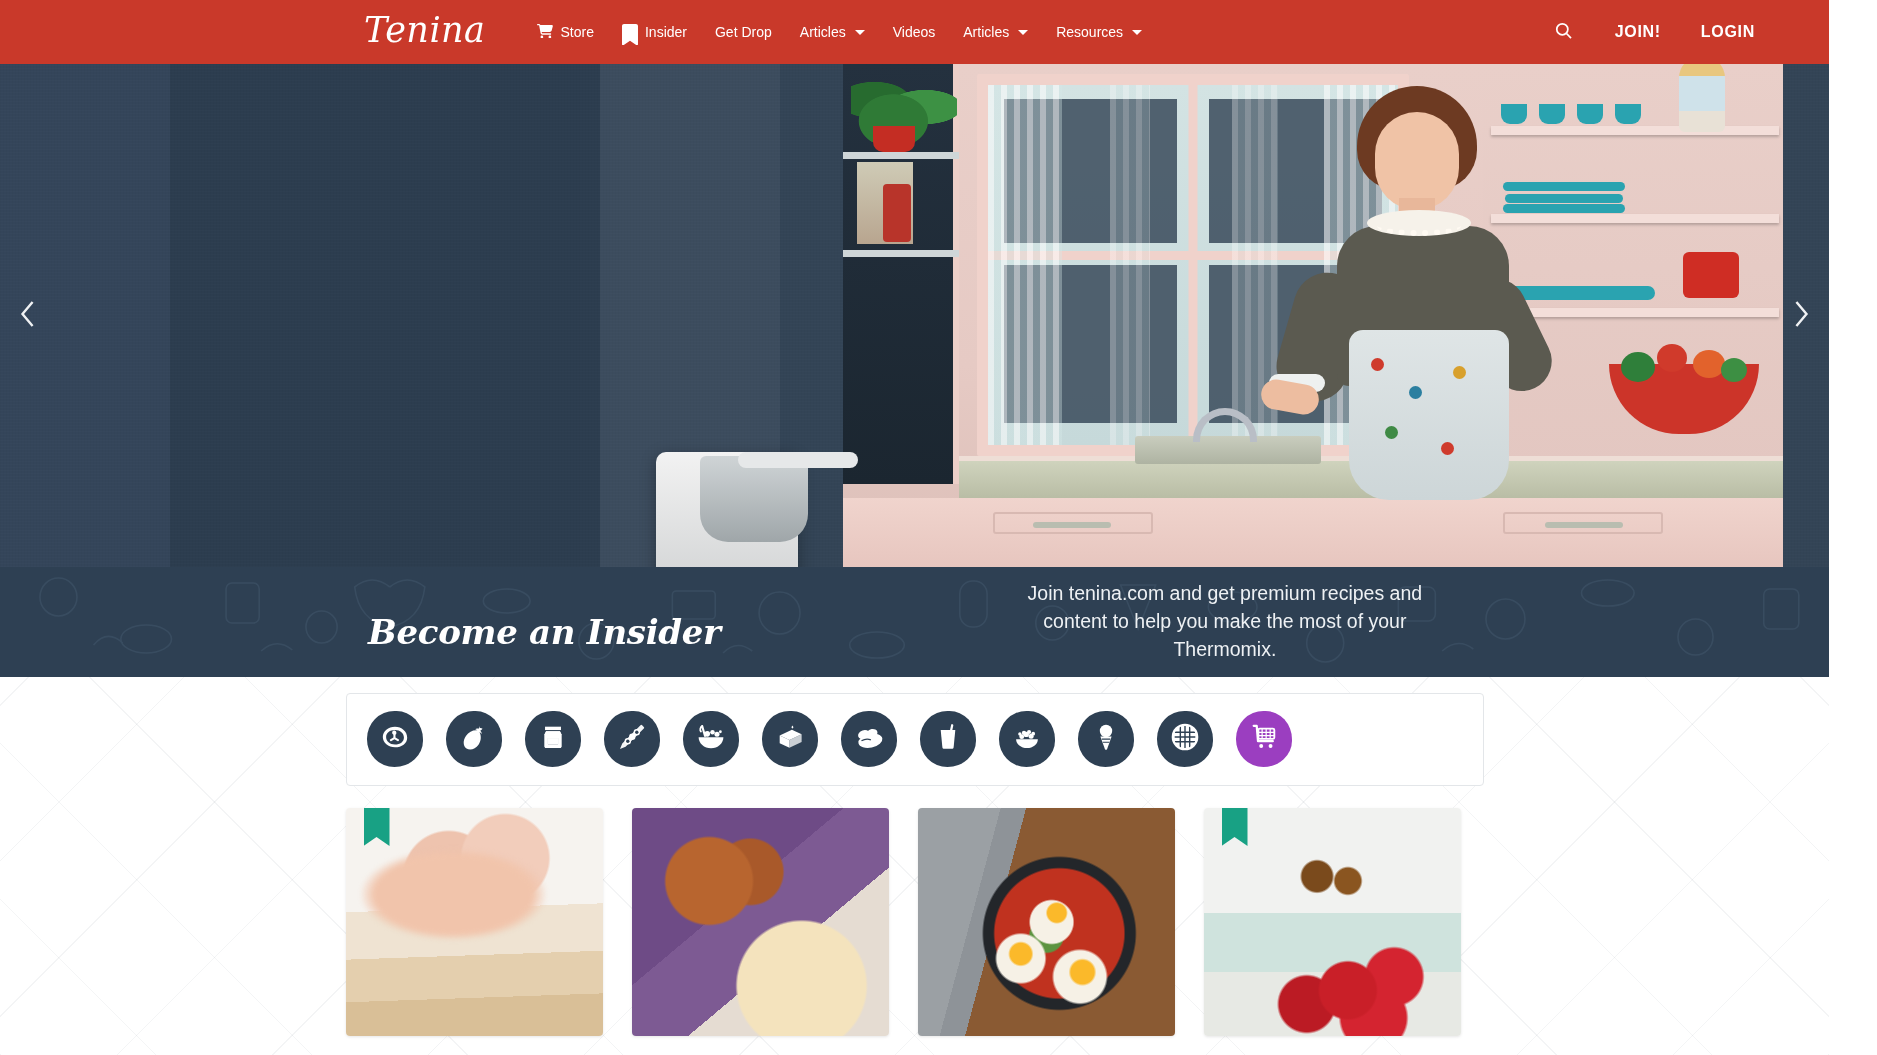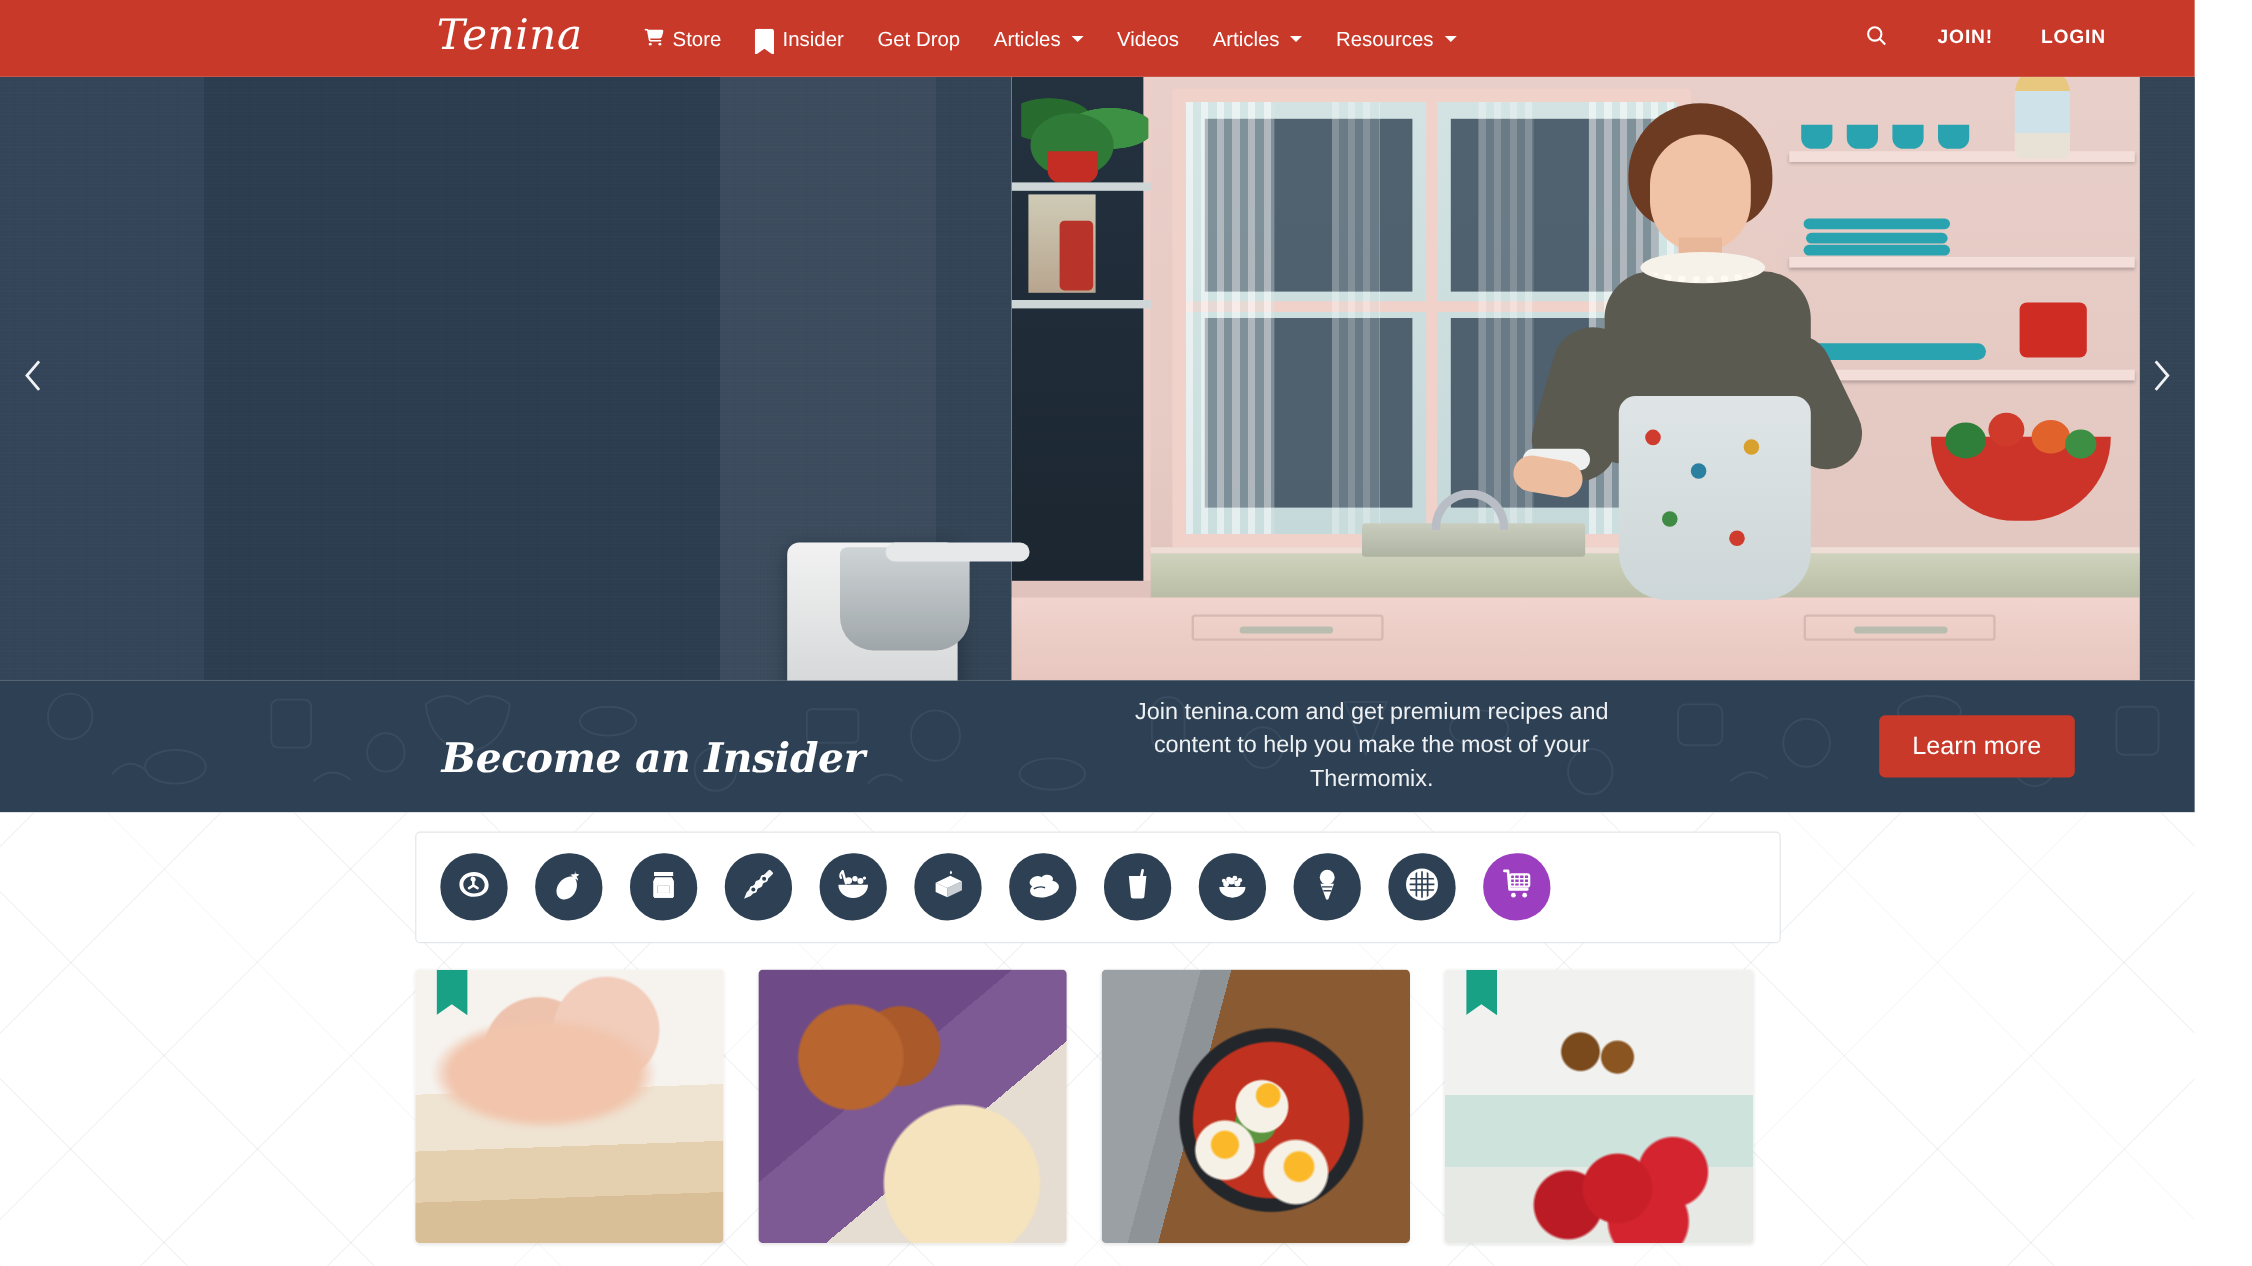--- a/index.html
+++ b/index.html
@@ -36,21 +36,21 @@
     font-weight: 400;
     letter-spacing: .5px;
     line-height: 1;
     margin-right: 38px;
     transform: translateY(-2px);
     white-space: nowrap;
   }
   .nav-links { display: flex; align-items: center; gap: 0; }
   .nav-link {
     color: #ffffff;
-    font-size: 17px;
+    font-size: 14px;
     line-height: 1;
     padding: 10px 14px;
     white-space: nowrap;
     display: flex;
     align-items: center;
     gap: 7px;
     cursor: pointer;
     text-decoration: none;
   }
   .nav-link .caret {
@@ -638,21 +638,20 @@
           <path d="M96 78 q14 -16 30 -2"></path>
             <path d="M268 84 q16 -14 32 -1"></path>
           <path d="M742 86 q14 -14 30 -2"></path>
             <path d="M1480 84 q16 -14 32 -2"></path>
         </g>
       </svg>
     </div>
     <div class="insider-inner">
       <div class="insider-title">Become an Insider</div>
       <div class="insider-text">Join tenina.com and get premium recipes and content to help you make the most of your Thermomix.</div>
-      <button class="insider-btn">Learn more</button>
     </div>
   </section>
 
   <main class="main">
     <div class="main-pattern"></div>
 
     <div class="container">
 
       <div class="collections-card">
         <div class="collections-row">

